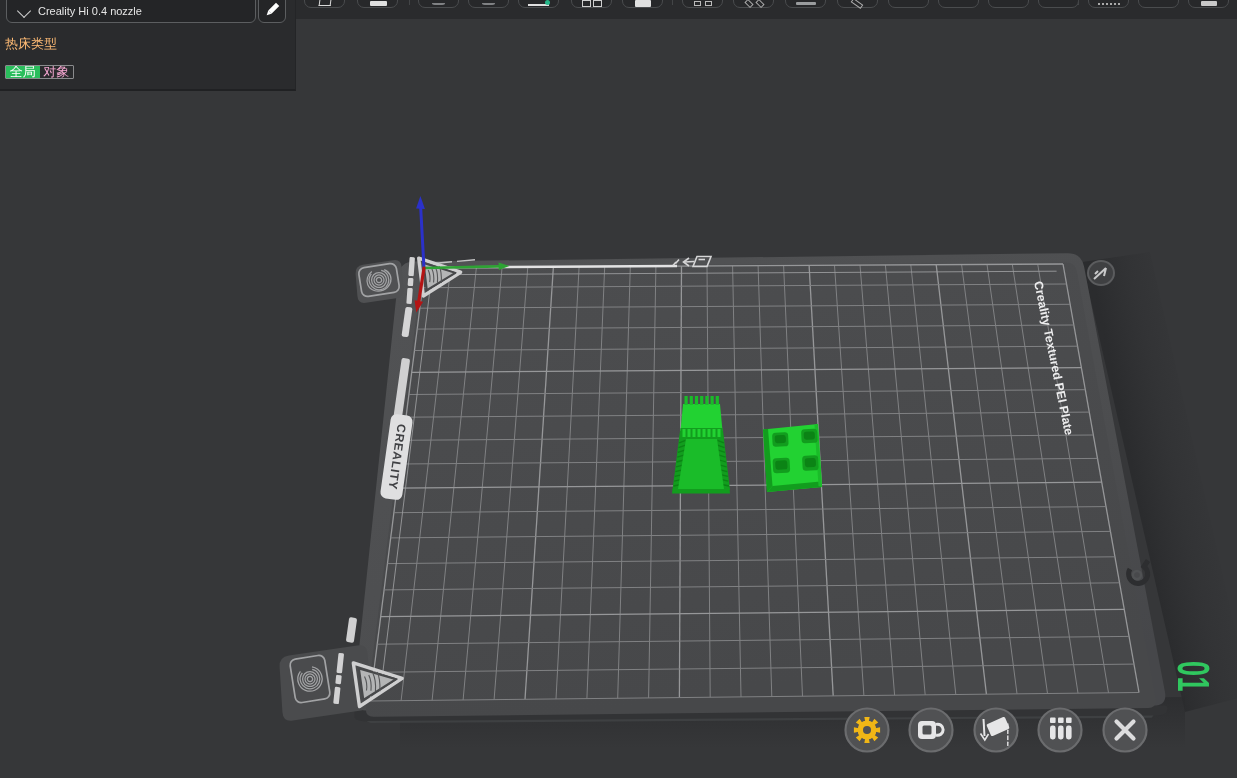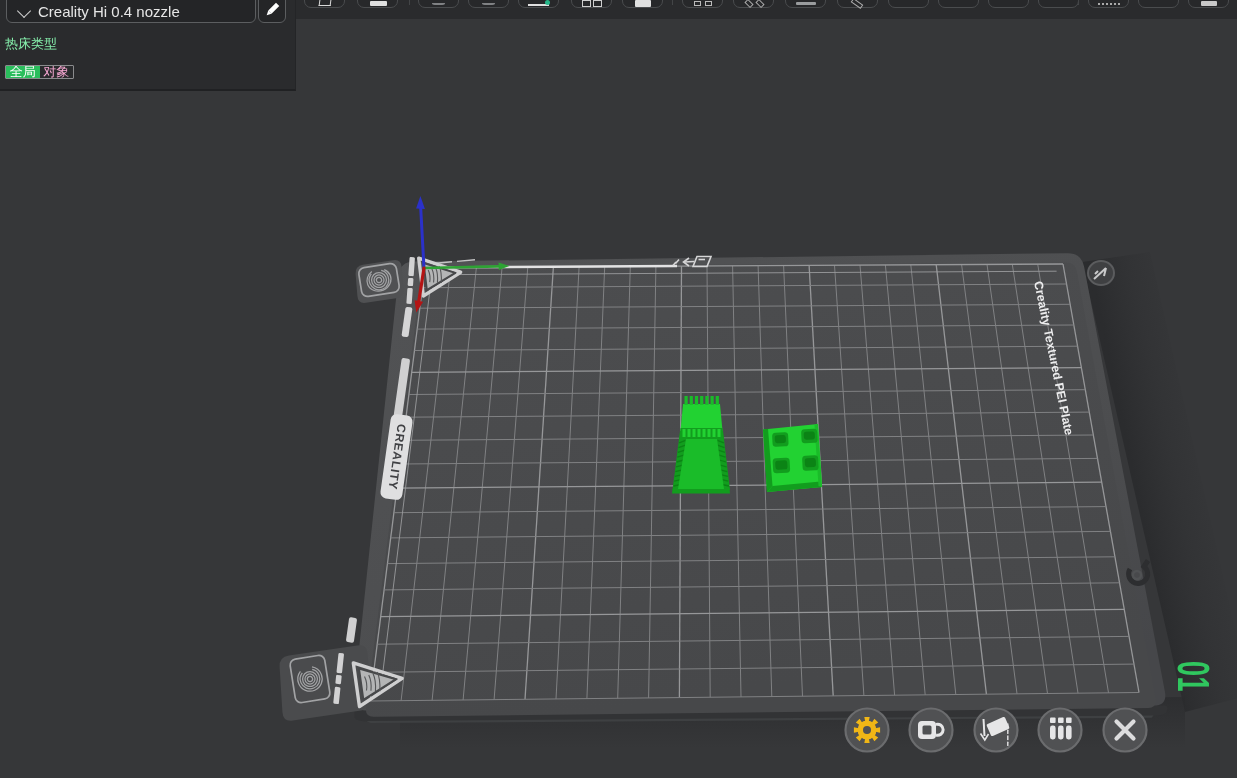--- a/index.html
+++ b/index.html
@@ -309,27 +309,27 @@
       <rect x="1058" y="725.5" width="5.6" height="14" rx="2.4" fill="#e6e6e7"></rect>
       <rect x="1066" y="717.5" width="5.6" height="5.6" rx="1" fill="#e6e6e7"></rect>
       <rect x="1066" y="725.5" width="5.6" height="14" rx="2.4" fill="#e6e6e7"></rect>
       <path d="M 1116.5,721.5 L 1133.5,738.5 M 1133.5,721.5 L 1116.5,738.5" stroke="#dcdcdd" stroke-width="4.2" stroke-linecap="round"></path>
     </g>
 <text x="0" y="0" transform="translate(1178,661) rotate(90) scale(0.6,1)" font-size="45" font-weight="bold" fill="#30c75f" letter-spacing="1" font-family="Liberation Sans" style="text-rendering:geometricPrecision">01</text>
 </svg>
 <div id="panel">
  <div class="sel" style="left:6px;top:-10px;width:250px;height:33px">
    <div class="chev" style="left:12px;top:15px;width:10px;height:10px"></div>
-   <div style="position:absolute;left:31px;top:14.3px;font-size:15px;line-height:13.5px">Creality Hi 0.4 nozzle</div>
+   <div style="position:absolute;left:31px;top:14.3px;font-size:11px;line-height:13.5px">Creality Hi 0.4 nozzle</div>
  </div>
  <div class="sel" style="left:258px;top:-10px;width:28px;height:33px">
    <svg width="26" height="22" style="position:absolute;left:0px;top:9px">
      <g transform="translate(13,10) rotate(45)">
           <rect x="-2.3" y="-8" width="4.6" height="11" fill="#fff"></rect>
           <polygon points="-2.3,3 2.3,3 0,7.5" fill="#fff"></polygon>
         </g>
    </svg>
  </div>
- <div style="position:absolute;left:5px;top:35px;font-size:13px;color:#86efac">热床类型</div>
+ <div style="position:absolute;left:5px;top:35px;font-size:13px;color:#fdba74">热床类型</div>
  <div id="tabg">
       <div style="background:#2abd5c;color:#fff">全局</div>
       <div style="color:#f9a8d4">对象</div>
     </div>
 </div>
 </body></html>

